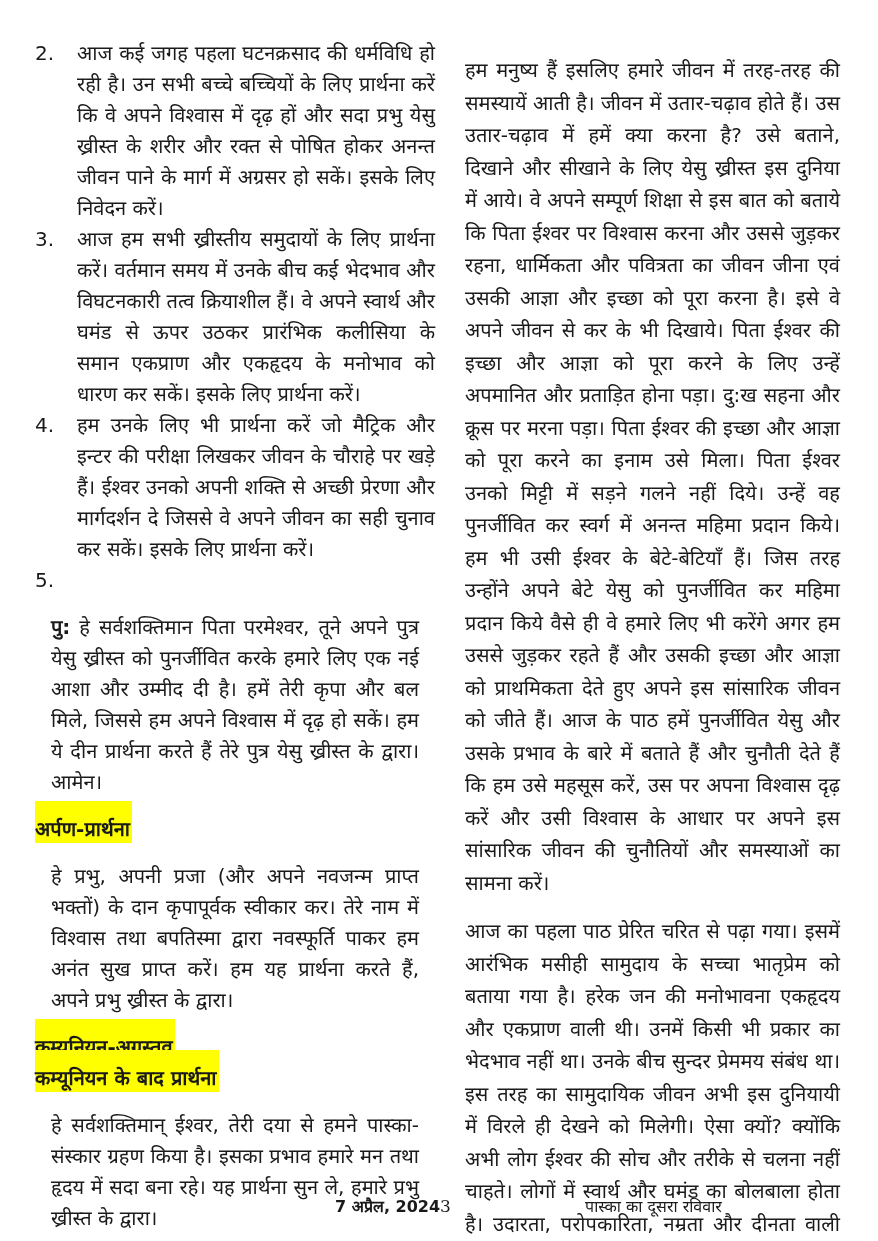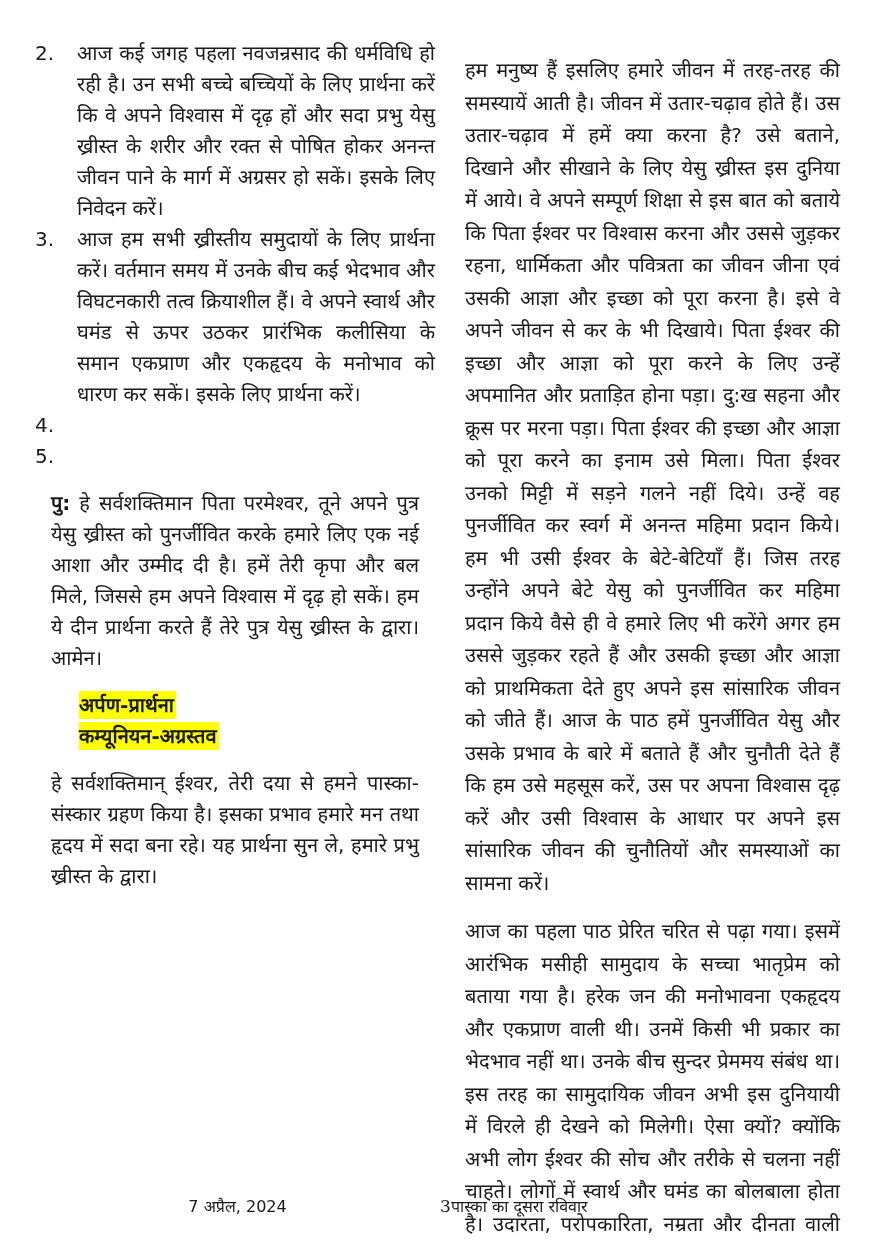--- a/index.html
+++ b/index.html
@@ -32,70 +32,72 @@
 
   .resp { margin-top: 0; }
   .resp .prefix { font-weight: bold; }
 
   .section-heading {
     font-weight: bold;
     line-height: 31px;
   }
   .section-heading .hl {
     background: var(--hl, #ffff00);
-    padding: 2px 2px 2px 0;
-    margin-left: 44px;
+    padding: 16px 2px 2px 0;
   }
 
   .para { margin: 16px; }
 
   .footer {
     position: absolute;
     left: 35px; right: 22px; bottom: 24px;
     display: grid;
     grid-template-columns: 1fr auto 1fr;
     align-items: baseline;
     font-size: 16px;
   }
-  .footer .f-left  { text-align: center; }
+  .footer .f-left  { text-align: right; font-weight: bold; }
   .footer .f-center{ text-align: center; font-family: "DejaVu Serif", "Liberation Serif", serif; font-size: 17px; }
-  .footer .f-right { text-align: left; }
+  .footer .f-right { text-align: center; }
 </style>
 </head>
 <body>
 
 <div class="page">
   <div class="columns">
 
     <div class="col left">
 
       <div class="list-item">
         <span class="num">2.</span>
-        <div class="li-text">आज कई जगह पहला नवजन्रसाद की धर्मविधि हो रही है। उन सभी बच्चे बच्चियों के लिए प्रार्थना करें कि वे अपने विश्वास में दृढ़ हों और सदा प्रभु येसु ख्रीस्त के शरीर और रक्त से पोषित होकर अनन्त जीवन पाने के मार्ग में अग्रसर हो सकें। इसके लिए निवेदन करें।</div>
+        <div class="li-text">आज कई जगह पहला घटनक्रसाद की धर्मविधि हो रही है। उन सभी बच्चे बच्चियों के लिए प्रार्थना करें कि वे अपने विश्वास में दृढ़ हों और सदा प्रभु येसु ख्रीस्त के शरीर और रक्त से पोषित होकर अनन्त जीवन पाने के मार्ग में अग्रसर हो सकें। इसके लिए निवेदन करें।</div>
       </div>
 
       <div class="list-item">
         <span class="num">3.</span>
         <div class="li-text">आज हम सभी ख्रीस्तीय समुदायों के लिए प्रार्थना करें। वर्तमान समय में उनके बीच कई भेदभाव और विघटनकारी तत्व क्रियाशील हैं। वे अपने स्वार्थ और घमंड से ऊपर उठकर प्रारंभिक कलीसिया के समान एकप्राण और एकहृदय के मनोभाव को धारण कर सकें।  इसके लिए प्रार्थना करें।</div>
       </div>
 
       <div class="list-item">
         <span class="num">4.</span>
+        <div class="li-text">हम उनके लिए भी प्रार्थना करें जो मैट्रिक और इन्टर की परीक्षा लिखकर जीवन के चौराहे पर खड़े हैं। ईश्वर उनको अपनी शक्ति से अच्छी प्रेरणा और मार्गदर्शन दे जिससे वे अपने जीवन का सही चुनाव कर सकें। इसके लिए प्रार्थना करें।</div>
       </div>
 
       <div class="list-item">
         <span class="num">5.</span>
       </div>
 
       <p class="resp para"><span class="prefix">पु:</span> <span>हे सर्वशक्तिमान पिता परमेश्वर, तूने अपने पुत्र येसु ख्रीस्त को पुनर्जीवित करके हमारे लिए एक नई आशा और उम्मीद दी है। हमें तेरी कृपा और बल मिले, जिससे हम अपने विश्वास में दृढ़ हो सकें। हम ये दीन प्रार्थना करते हैं तेरे पुत्र येसु ख्रीस्त के द्वारा। आमेन।</span></p>
 
       <div class="section-heading"><span class="hl">अर्पण-प्रार्थना</span></div>
+      <p class="para">हे प्रभु, अपनी प्रजा (और अपने नवजन्म प्राप्त भक्तों) के दान कृपापूर्वक स्वीकार कर।  तेरे नाम में विश्वास तथा बपतिस्मा द्वारा नवस्फूर्ति पाकर हम अनंत सुख प्राप्त करें।  हम यह प्रार्थना करते हैं, अपने प्रभु ख्रीस्त के द्वारा।</p>
 
       <div class="section-heading"><span class="hl">कम्यूनियन-अग्रस्तव</span></div>
 
+      <div class="section-heading"><span class="hl">कम्यूनियन के बाद प्रार्थना</span></div>
       <p class="para">हे सर्वशक्तिमान् ईश्वर, तेरी दया से हमने पास्का-संस्कार ग्रहण किया है।  इसका प्रभाव हमारे मन तथा हृदय में सदा बना रहे।  यह प्रार्थना सुन ले, हमारे प्रभु ख्रीस्त के द्वारा।</p>
 
     </div>
 
     <div class="col right">
       <p class="para">हम मनुष्य हैं इसलिए हमारे जीवन में तरह-तरह की समस्यायें आती है। जीवन में उतार-चढ़ाव होते हैं। उस उतार-चढ़ाव में हमें क्या करना है? उसे बताने, दिखाने और सीखाने के लिए येसु ख्रीस्त इस दुनिया में आये। वे अपने सम्पूर्ण शिक्षा से इस बात को बताये कि पिता ईश्वर पर विश्वास करना और उससे जुड़कर रहना, धार्मिकता और पवित्रता का जीवन जीना एवं उसकी आज्ञा और इच्छा को पूरा करना है। इसे वे अपने जीवन से कर के भी दिखाये। पिता ईश्वर की इच्छा और आज्ञा को पूरा करने के लिए उन्हें अपमानित और प्रताड़ित होना पड़ा। दु:ख सहना और क्रूस पर मरना पड़ा। पिता ईश्वर की इच्छा और आज्ञा को पूरा करने का इनाम उसे मिला। पिता ईश्वर उनको मिट्टी में सड़ने गलने नहीं दिये। उन्हें वह पुनर्जीवित कर स्वर्ग में अनन्त महिमा प्रदान किये। हम भी उसी ईश्वर के बेटे-बेटियाँ हैं। जिस तरह उन्होंने अपने बेटे येसु को पुनर्जीवित कर महिमा प्रदान किये वैसे ही वे हमारे लिए भी करेंगे अगर हम उससे जुड़कर रहते हैं और उसकी इच्छा और आज्ञा को प्राथमिकता देते हुए अपने इस सांसारिक जीवन को जीते हैं। आज के पाठ हमें पुनर्जीवित येसु और उसके प्रभाव के बारे में बताते हैं और चुनौती देते हैं कि हम उसे महसूस करें, उस पर अपना विश्वास दृढ़ करें और उसी विश्वास के आधार पर अपने इस सांसारिक जीवन की चुनौतियों और समस्याओं का सामना करें।</p>
       <p class="para">आज का पहला पाठ प्रेरित चरित से पढ़ा गया। इसमें आरंभिक मसीही सामुदाय के सच्चा भातृप्रेम को बताया गया है। हरेक जन की मनोभावना एकहृदय और एकप्राण वाली थी। उनमें किसी भी प्रकार का भेदभाव नहीं था। उनके बीच सुन्दर प्रेममय संबंध था। इस तरह का सामुदायिक जीवन अभी इस दुनियायी में विरले ही देखने को मिलेगी। ऐसा क्यों? क्योंकि अभी लोग ईश्वर की सोच और तरीके से चलना नहीं चाहते। लोगों में स्वार्थ और घमंड का बोलबाला होता है। उदारता, परोपकारिता, नम्रता और दीनता वाली बातें फालतू और मूर्खों वाली लगती है। क्या हममें भी ये सोच नहीं है? क्यों आरंभिक ख्रीस्तीय सामुदाय एकहृदया और एकप्राण वाला जीवन जी पाये? क्यों उस सामुदाय में भाईचारा और समानता थी? इसका आसान सा जवाब है क्योंकि वे ईश्वर की सोच और इच्छा को प्राथमिकता देते थे। उनके जीवन का आधार पुनर्जीवित येसु ख्रीस्त था। उनके लिए ईश्वर प्रेम और पड़ोसी प्रेम एक ही सिक्के के दो पहलू थे। वे समझ गये थे कि यह दुनिया उनका वास्तविक निवास नहीं है। वे इस दुनिया में केवल कुछ दिनों के लिए</p>
     </div>
 
   </div>

